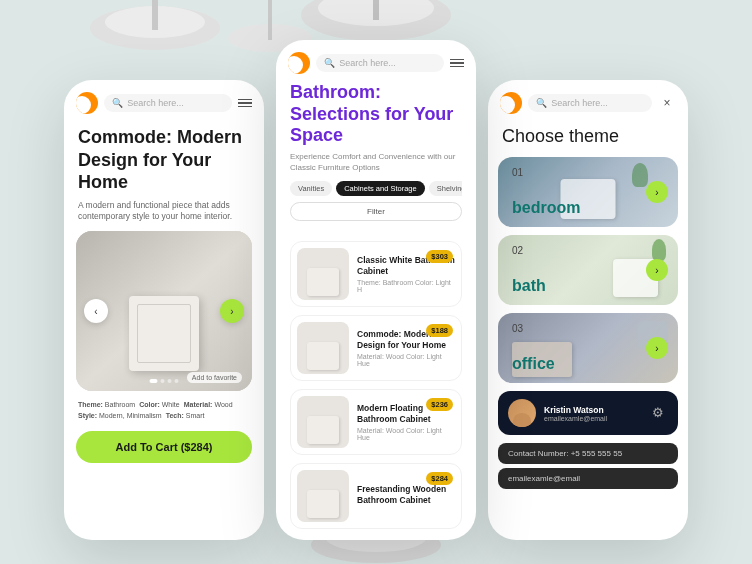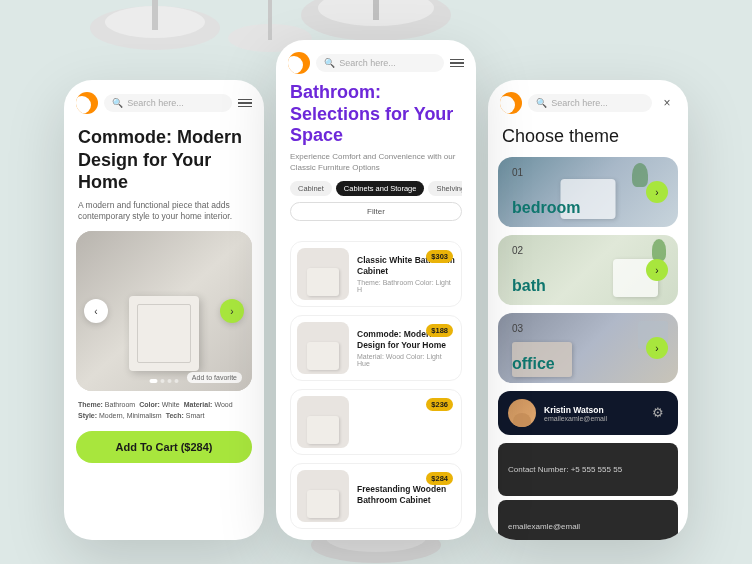--- a/index.html
+++ b/index.html
@@ -492,21 +492,21 @@
 
     .contact-info {
       margin: 0 10px;
       display: flex;
       flex-direction: column;
       gap: 4px;
     }
     .contact-row {
       background: #2a2a2a;
       border-radius: 8px;
-      padding: 22px 10px;
+      padding: 6px 10px;
       font-size: 8px;
       color: #ccc;
     }
 
     
     .bg-decorations {
       position: absolute;
       top: 0;
       left: 0;
       width: 100%;
@@ -598,21 +598,21 @@
           <span></span>
           <span></span>
       </div>
     </div>
 
     <div class="phone-2-content">
       <div class="page-title">Bathroom: Selections for Your Space</div>
       <div class="page-desc">Experience Comfort and Convenience with our Classic Furniture Options</div>
 
       <div class="filter-tabs">
-        <div class="filter-tab">Cabinet</div>
+        <div class="filter-tab">Vanities</div>
         <div class="filter-tab active">Cabinets and Storage</div>
         <div class="filter-tab">Shelving and Ro:</div>
       </div>
 
       <div class="filter-btn">Filter</div>
 
       <div class="product-list">
         <div class="product-card">
           <div class="product-thumb"></div>
           <div class="product-info">
@@ -626,20 +626,24 @@
           <div class="product-thumb"></div>
           <div class="product-info">
             <div class="product-name">Commode: Modern Design for Your Home</div>
             <div class="product-meta">Material: Wood   Color: Light   Hue</div>
           </div>
           <div class="price-badge">$188</div>
         </div>
 
         <div class="product-card">
           <div class="product-thumb"></div>
+          <div class="product-info">
+            <div class="product-name">Modern Floating Bathroom Cabinet</div>
+            <div class="product-meta">Material: Wood   Color: Light   Hue</div>
+          </div>
           <div class="price-badge">$236</div>
         </div>
 
         <div class="product-card">
           <div class="product-thumb"></div>
           <div class="product-info">
             <div class="product-name">Freestanding Wooden Bathroom Cabinet</div>
             <div class="product-meta"></div>
           </div>
           <div class="price-badge">$284</div>

